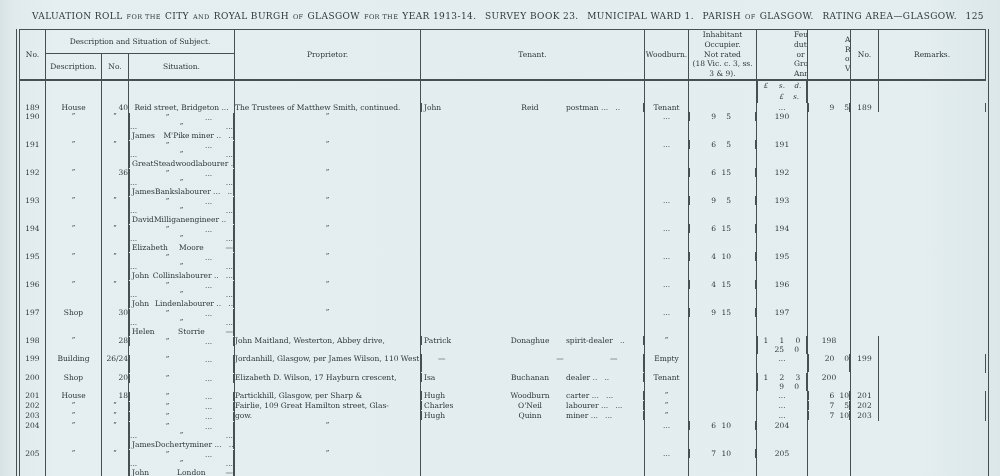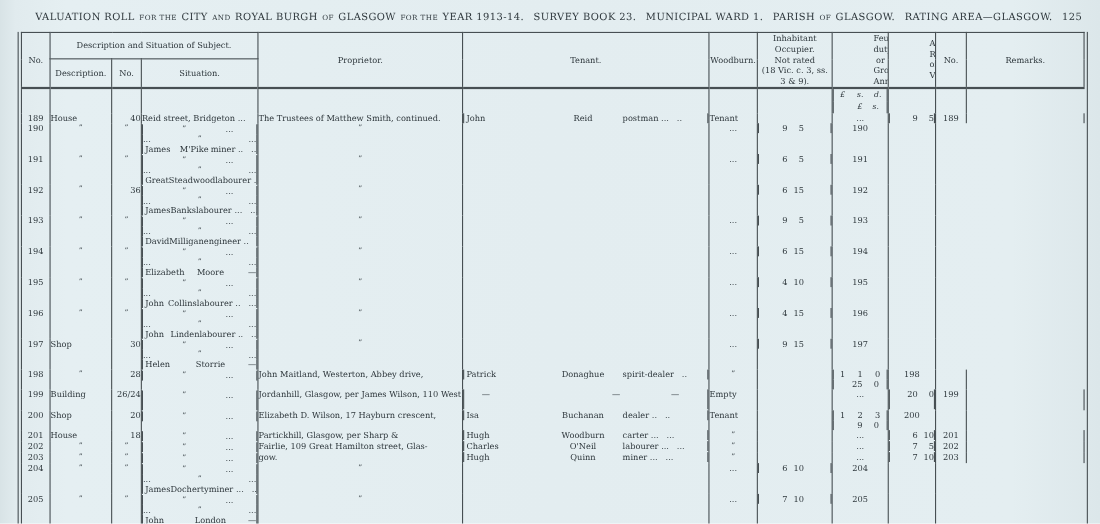--- a/index.html
+++ b/index.html
@@ -50,21 +50,21 @@
   .tbl thead tr.h2 th{border-bottom:2px solid var(--line);}
   th.th-tiny{font-size:5.8px;line-height:1.35;}
   th.th-mid{font-size:7px;padding-left:37px;}
   table{border-top:1.5px solid var(--line);}
   
   tr.cur td{height:11px;font-size:7px;font-style:italic;line-height:11px;}
   
   tbody td{font-size:7.5px;line-height:9px;height:9px;}
   tr.tall td{height:18px;}
   .c{text-align:center;}
-  .lpad{padding-left:5px;text-align:left;}
+  .lpad{padding-left:5px;text-align:center;}
   .rnum{text-align:right;padding-right:6px;}
   .ditto{font-size:7px;}
   .sitd{display:flex;}
   .sitd .ditto{flex:1;text-align:center;}
   .sitd .dots{width:28px;text-align:left;}
   .pdots{display:flex;justify-content:space-between;padding:0 18px 0 34px;}
   .ptext{padding-left:6px;white-space:pre-line;}
   .pind{padding-left:18px;}
   .tenant-flex{display:flex;}
   .tf{width:70px;padding-left:2px;}

